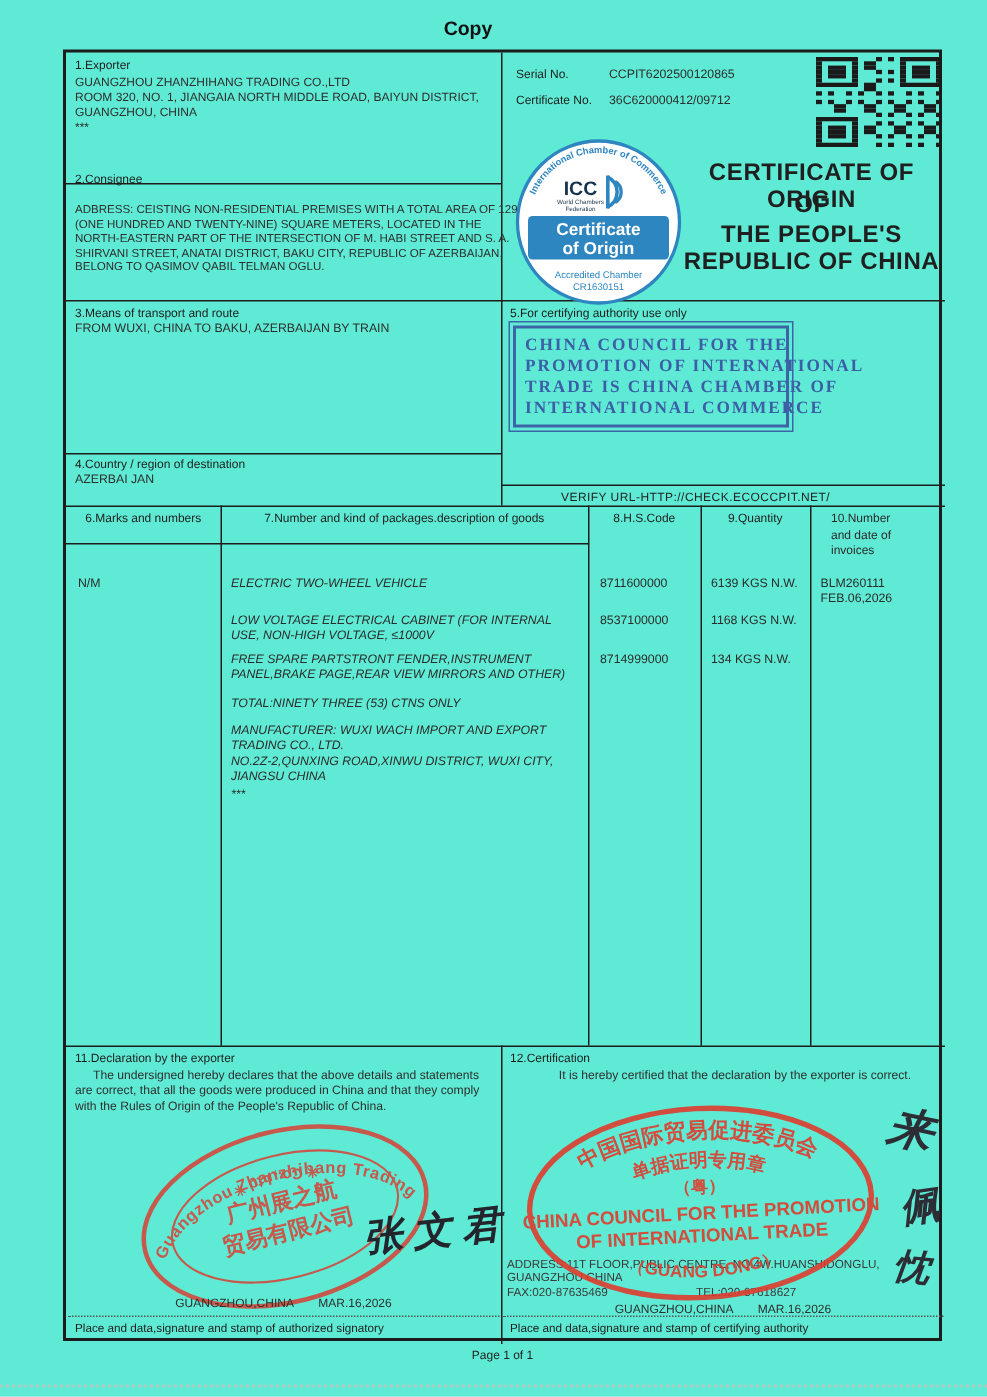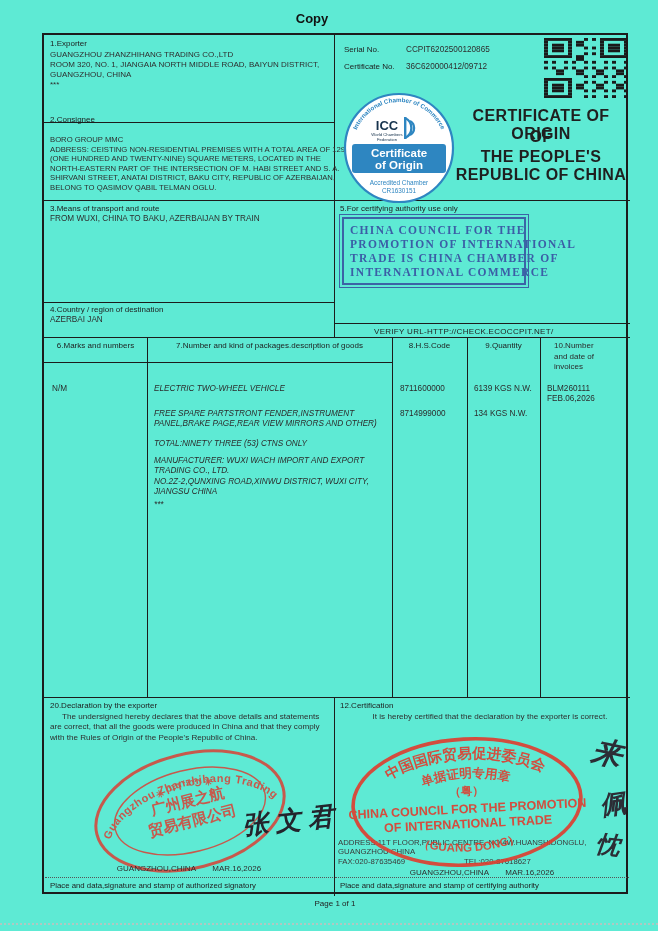--- a/index.html
+++ b/index.html
@@ -68,21 +68,20 @@
     <div class="abs lbl" style="left:6px; top:4px;">1.Exporter</div>
     <div class="abs exp-lines" style="left:6px; top:15px;">
       <div class="nw">GUANGZHOU ZHANZHIHANG TRADING CO.,LTD</div>
       <div class="nw">ROOM 320, NO. 1, JIANGAIA NORTH MIDDLE ROAD, BAIYUN DISTRICT,</div>
       <div class="nw">GUANGZHOU, CHINA</div>
       <div class="nw">***</div>
     </div>
 
     <div class="abs lbl" style="left:6px; top:80px;">2.Consignee</div>
     <div class="abs small-lines" style="left:6px; top:100px;">
-      <div class="nw">BORO GROUP MMC</div>
       <div class="nw">ADBRESS: CEISTING NON-RESIDENTIAL PREMISES WITH A TOTAL AREA OF 129</div>
       <div class="nw">(ONE HUNDRED AND TWENTY-NINE) SQUARE METERS, LOCATED IN THE</div>
       <div class="nw">NORTH-EASTERN PART OF THE INTERSECTION OF M. HABI STREET AND S. A.</div>
       <div class="nw">SHIRVANI STREET, ANATAI DISTRICT, BAKU CITY, REPUBLIC OF AZERBAIJAN,</div>
       <div class="nw">BELONG TO QASIMOV QABIL TELMAN OGLU.</div>
     </div>
 
     <div class="abs lbl" style="left:6px; top:169px;">3.Means of transport and route</div>
     <div class="abs val nw" style="left:6px; top:179px;">FROM WUXI, CHINA TO BAKU, AZERBAIJAN BY TRAIN</div>
 
@@ -322,20 +321,27 @@
       <div class="tbody-grid" style="margin-bottom:4px;">
         <div class="c-marks">N/M</div>
         <div class="c-goods">ELECTRIC TWO-WHEEL VEHICLE</div>
         <div class="c-hs">8711600000</div>
         <div class="c-qty">6139 KGS N.W.</div>
         <div class="c-inv">
           <div>BLM260111</div>
           <div>FEB.06,2026</div>
         </div>
       </div>
+      <div class="tbody-grid" style="margin-bottom:5px;">
+        <div class="c-marks"></div>
+        <div class="c-goods">LOW VOLTAGE ELECTRICAL CABINET (FOR INTERNAL USE, NON-HIGH VOLTAGE, ≤1000V</div>
+        <div class="c-hs">8537100000</div>
+        <div class="c-qty">1168 KGS N.W.</div>
+        <div class="c-inv"></div>
+      </div>
       <div class="tbody-grid" style="margin-bottom:9px;">
         <div class="c-marks"></div>
         <div class="c-goods">FREE SPARE PARTSTRONT FENDER,INSTRUMENT PANEL,BRAKE PAGE,REAR VIEW MIRRORS AND OTHER)</div>
         <div class="c-hs">8714999000</div>
         <div class="c-qty">134 KGS N.W.</div>
         <div class="c-inv"></div>
       </div>
       <div class="tbody-grid" style="margin-bottom:7px;">
         <div></div>
         <div class="c-goods">TOTAL:NINETY THREE (53) CTNS ONLY</div>
@@ -347,21 +353,21 @@
       <div class="tbody-grid">
         <div></div>
         <div class="c-goods">NO.2Z-2,QUNXING ROAD,XINWU DISTRICT, WUXI CITY, JIANGSU CHINA</div>
       </div>
       <div class="tbody-grid" style="margin-top:2px;">
         <div></div>
         <div class="c-goods">***</div>
       </div>
     </div>
 
-    <div class="abs lbl" style="left:6px; top:666px;">20.Declaration by the exporter</div>
+    <div class="abs lbl" style="left:6px; top:666px;">11.Declaration by the exporter</div>
     <div class="abs decl-text" style="left:6px; top:677px;">The undersigned hereby declares that the above details and statements are correct, that all the goods were produced in China and that they comply with the Rules of Origin of the People's Republic of China.</div>
 
     <svg class="abs" style="left:44px; top:714px; transform:rotate(-14deg);" width="204" height="124" viewBox="0 0 204 124">
       <g opacity="0.88">
         <ellipse cx="102" cy="62" rx="96" ry="57" fill="none" stroke="#d6453a" stroke-width="3"></ellipse>
         <ellipse cx="102" cy="62" rx="77" ry="41" fill="none" stroke="#d6453a" stroke-width="1.4"></ellipse>
         <path id="lp-top" d="M 16,74 A 89 50 0 0 1 188,74" fill="none"></path>
         <path id="lp-bot" d="M 184,64 A 89 52 0 0 0 20,64" fill="none"></path>
         <text font-size="11" font-weight="bold" fill="#d6453a" letter-spacing="0.5">
           <textPath href="#lp-top" startOffset="50%" text-anchor="middle">Guangzhou Zhanzhihang Trading</textPath>

